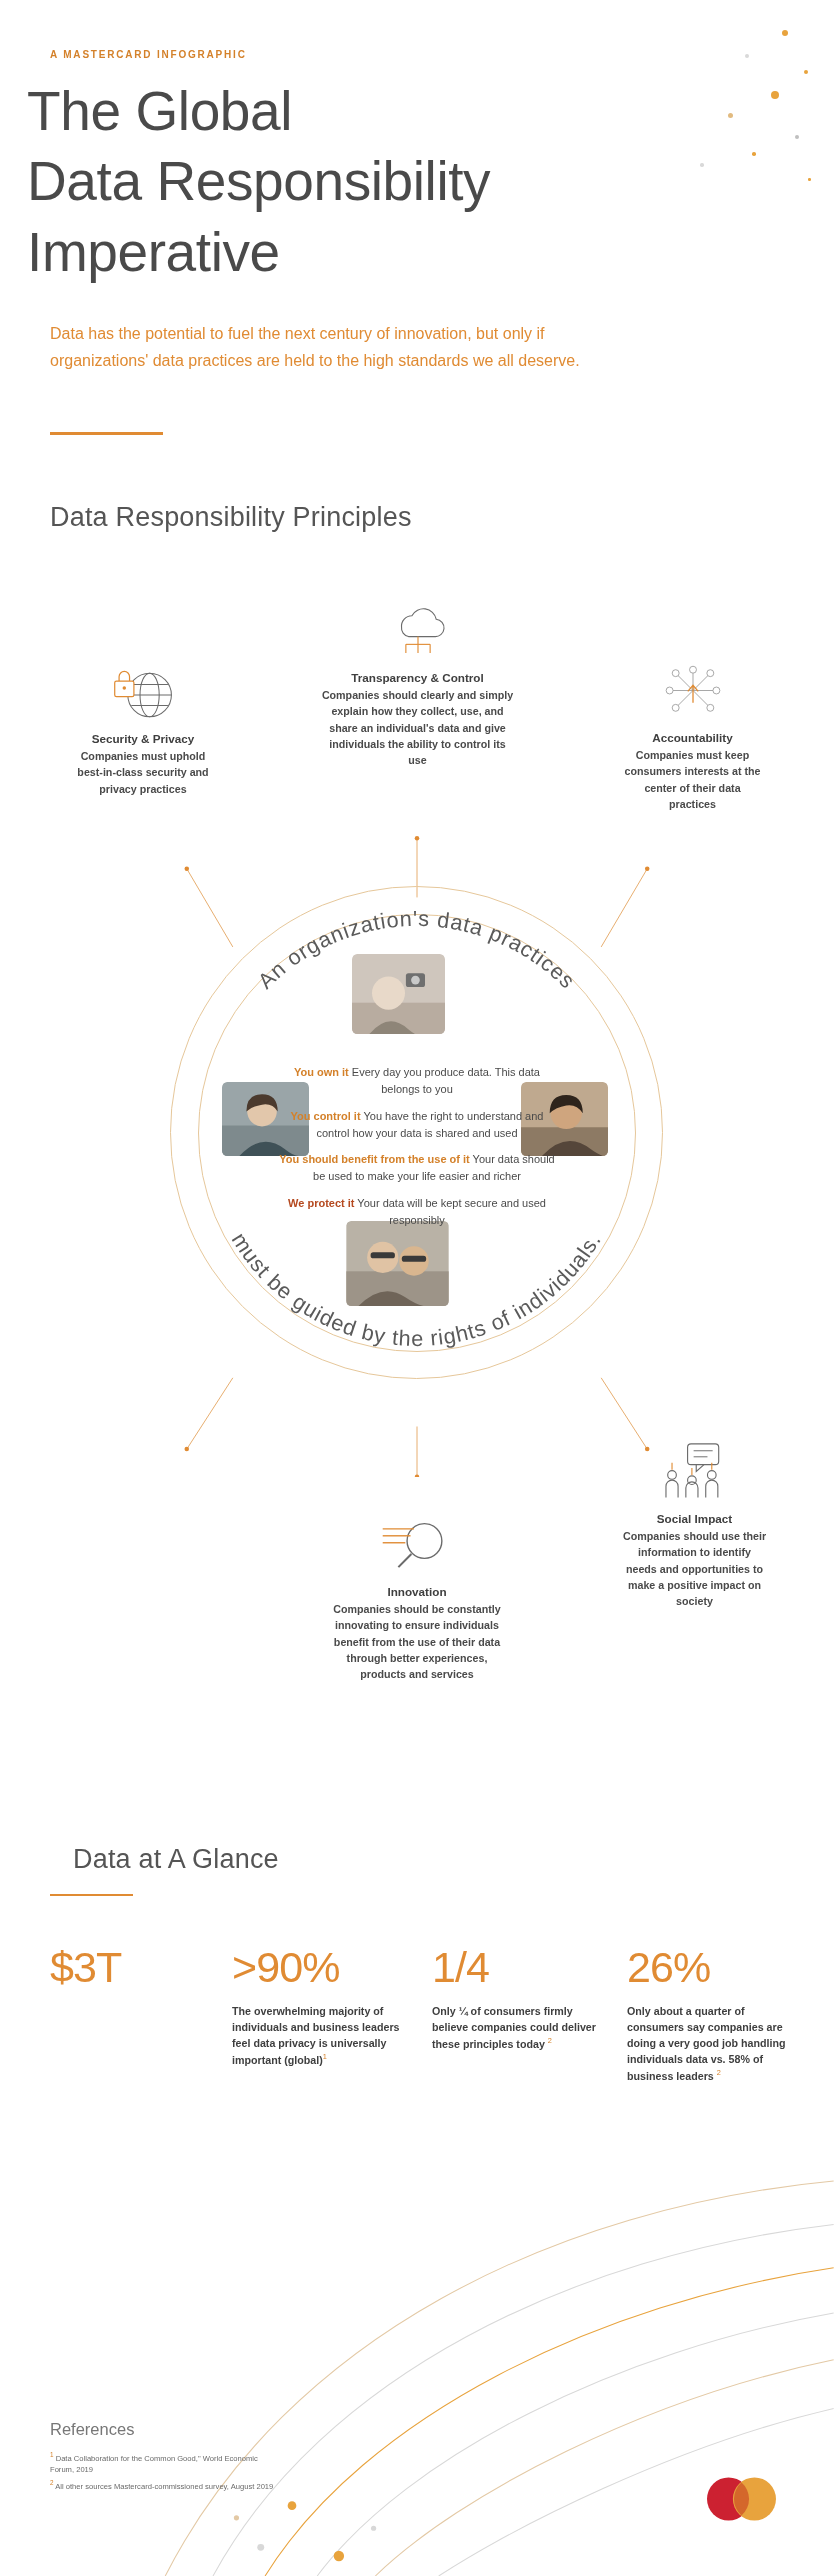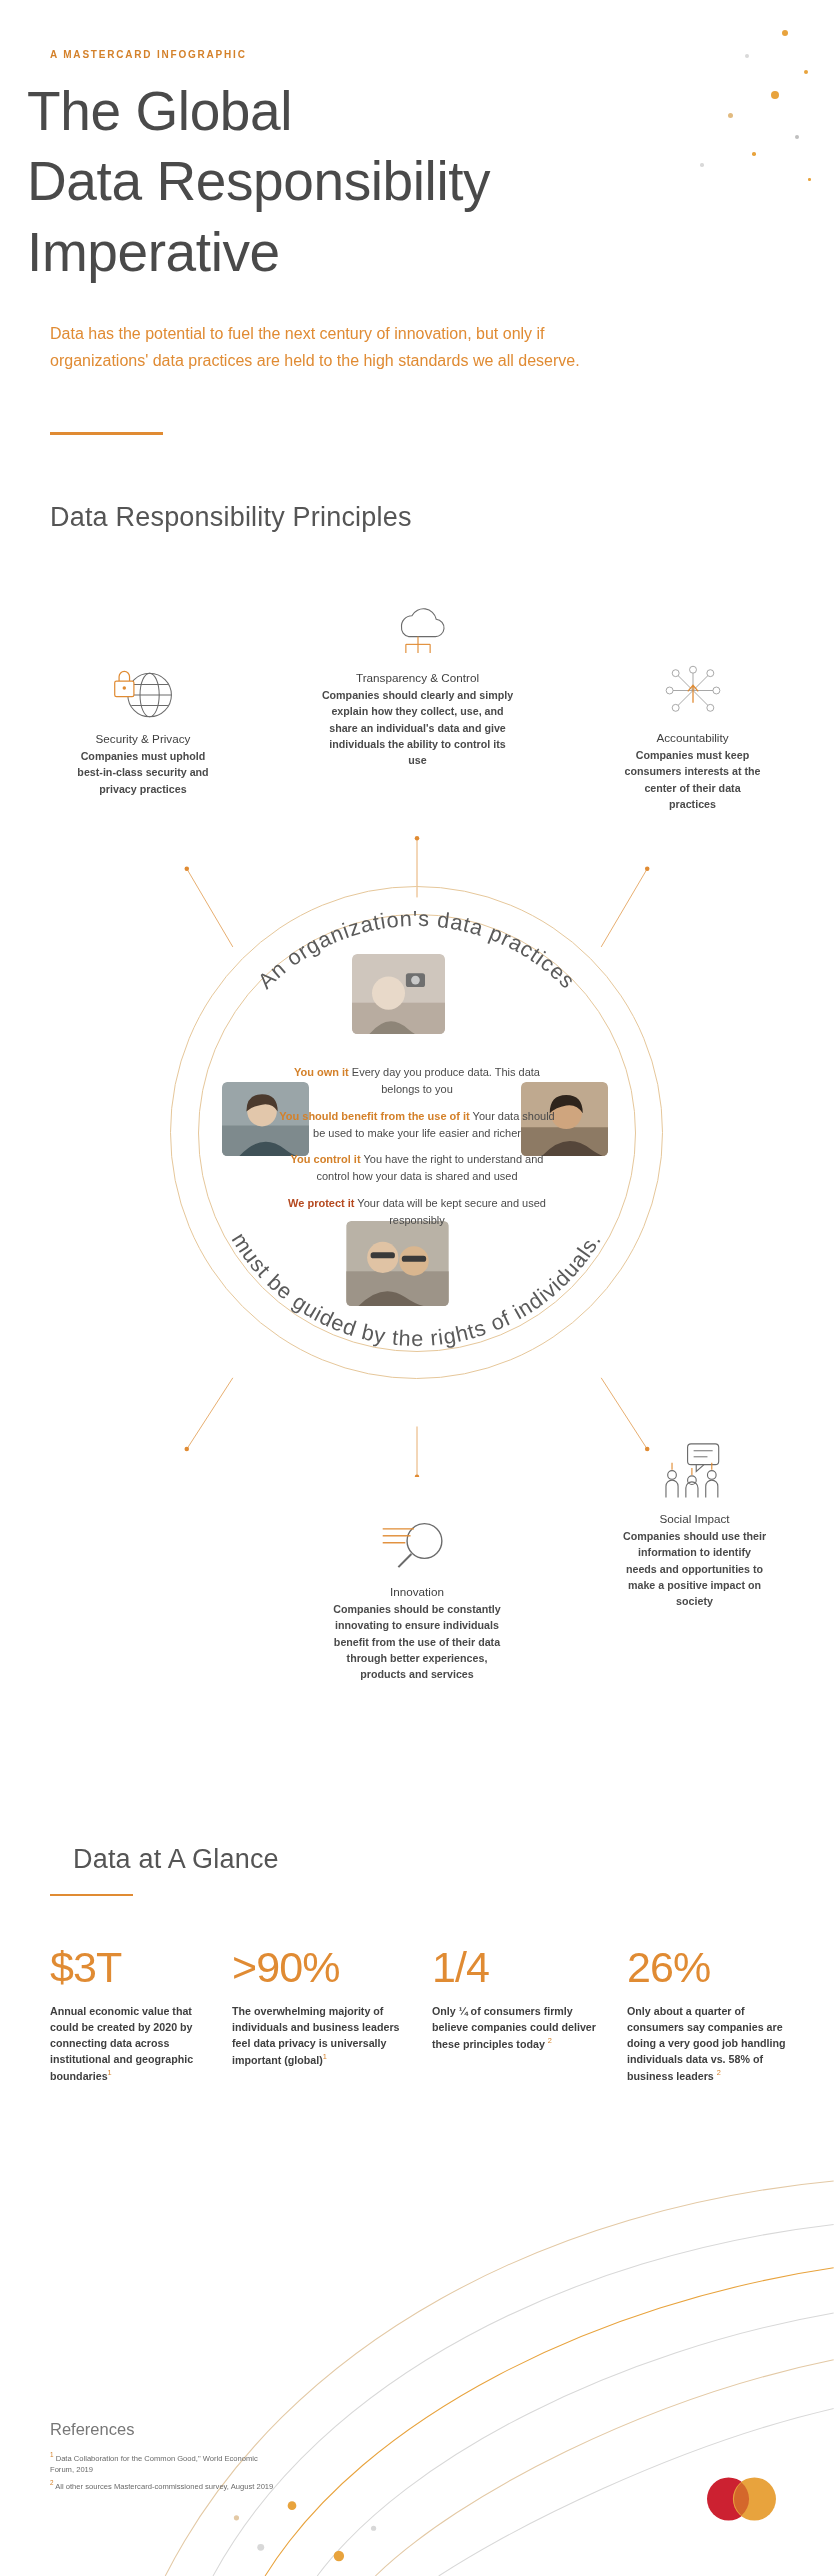--- a/index.html
+++ b/index.html
@@ -41,21 +41,21 @@
   .dot { position: absolute; border-radius: 50%; }
 
   
   .section-title {
     position: absolute; font-size: 27px; font-weight: 300; color: #555; letter-spacing: 0.2px;
   }
 
   
   .principle { position: absolute; text-align: center; }
   .principle .p-title {
-    font-size: 11.7px; font-weight: normal; color: #3f3f3f; margin-bottom: 3.5px;
+    font-size: 11.7px; font-weight: bold; color: #3f3f3f; margin-bottom: 3.5px;
   }
   .principle .p-body {
     font-size: 10.7px; line-height: 1.52; color: #4a4a4a; font-weight: bold;
   }
   .icon-wrap { display: flex; justify-content: center; align-items: flex-end; height: 63px; margin-bottom: 8.7px; }
 
   
   .circle-outer {
     position: absolute; left: 170px; top: 886px; width: 493px; height: 493px;
     border: 0.9px solid #e6c79a; border-radius: 50%;
@@ -256,24 +256,24 @@
       <rect x="64" y="40" width="28" height="7" rx="3" fill="#3a3a3a"></rect>
       <path d="M14 98 q28 -28 54 -10 q20 14 36 10z" fill="#6f6458"></path>
     </svg>
   </div>
 
   <div class="center-copy">
     <p>
       <span class="hl">You own it</span><span> Every day you produce data. This data belongs to you</span>
     </p>
     <p>
-      <span class="hl">You should benefit from the use of it</span><span> Your data should be used to make your life easier and richer</span>
+      <span class="hl">You control it</span><span> You have the right to understand and control how your data is shared and used</span>
     </p>
     <p>
-      <span class="hl">You control it</span><span> You have the right to understand and control how your data is shared and used</span>
+      <span class="hl">You should benefit from the use of it</span><span> Your data should be used to make your life easier and richer</span>
     </p>
     <p>
       <span class="hl-dark">We protect it</span><span>  Your data will be kept secure and used responsibly</span>
     </p>
   </div>
 
 
   <div class="principle" style="left:304px;top:1513px;width:226px;">
     <div class="icon-wrap">
       <svg width="87" height="63" viewBox="0 0 100 72">
@@ -308,21 +308,20 @@
     </div>
     <div class="p-title">Social Impact</div>
     <div class="p-body" style="padding:0 21px;">Companies should use their information to identify needs and opportunities to make a positive impact on society</div>
   </div>
 
   <div class="section-title" style="left:50px;top:1844px;margin-left:23px;">Data at A Glance</div>
   <div class="rule-orange" style="top:1894px;width:83px;height:1.7px;"></div>
 
   <div class="stat" style="left:50px;top:1946px;width:169px;">
     <div class="big">$3T</div>
-    <div class="cap"><span>Annual economic value that could be created by 2020 by connecting data across institutional and geographic boundaries</span><sup>1</sup></div>
   </div>
 
   <div class="stat" style="left:232px;top:1946px;width:174px;">
     <div class="big">&gt;90%</div>
     <div class="cap"><span>The overwhelming majority of individuals and business leaders feel data privacy is universally important (global)</span><sup>1</sup></div>
   </div>
 
   <div class="stat" style="left:432px;top:1946px;width:165px;">
     <div class="big">1/4</div>
     <div class="cap"><span>Only ¼ of consumers firmly believe companies could deliver these principles today</span> <sup>2</sup></div>

